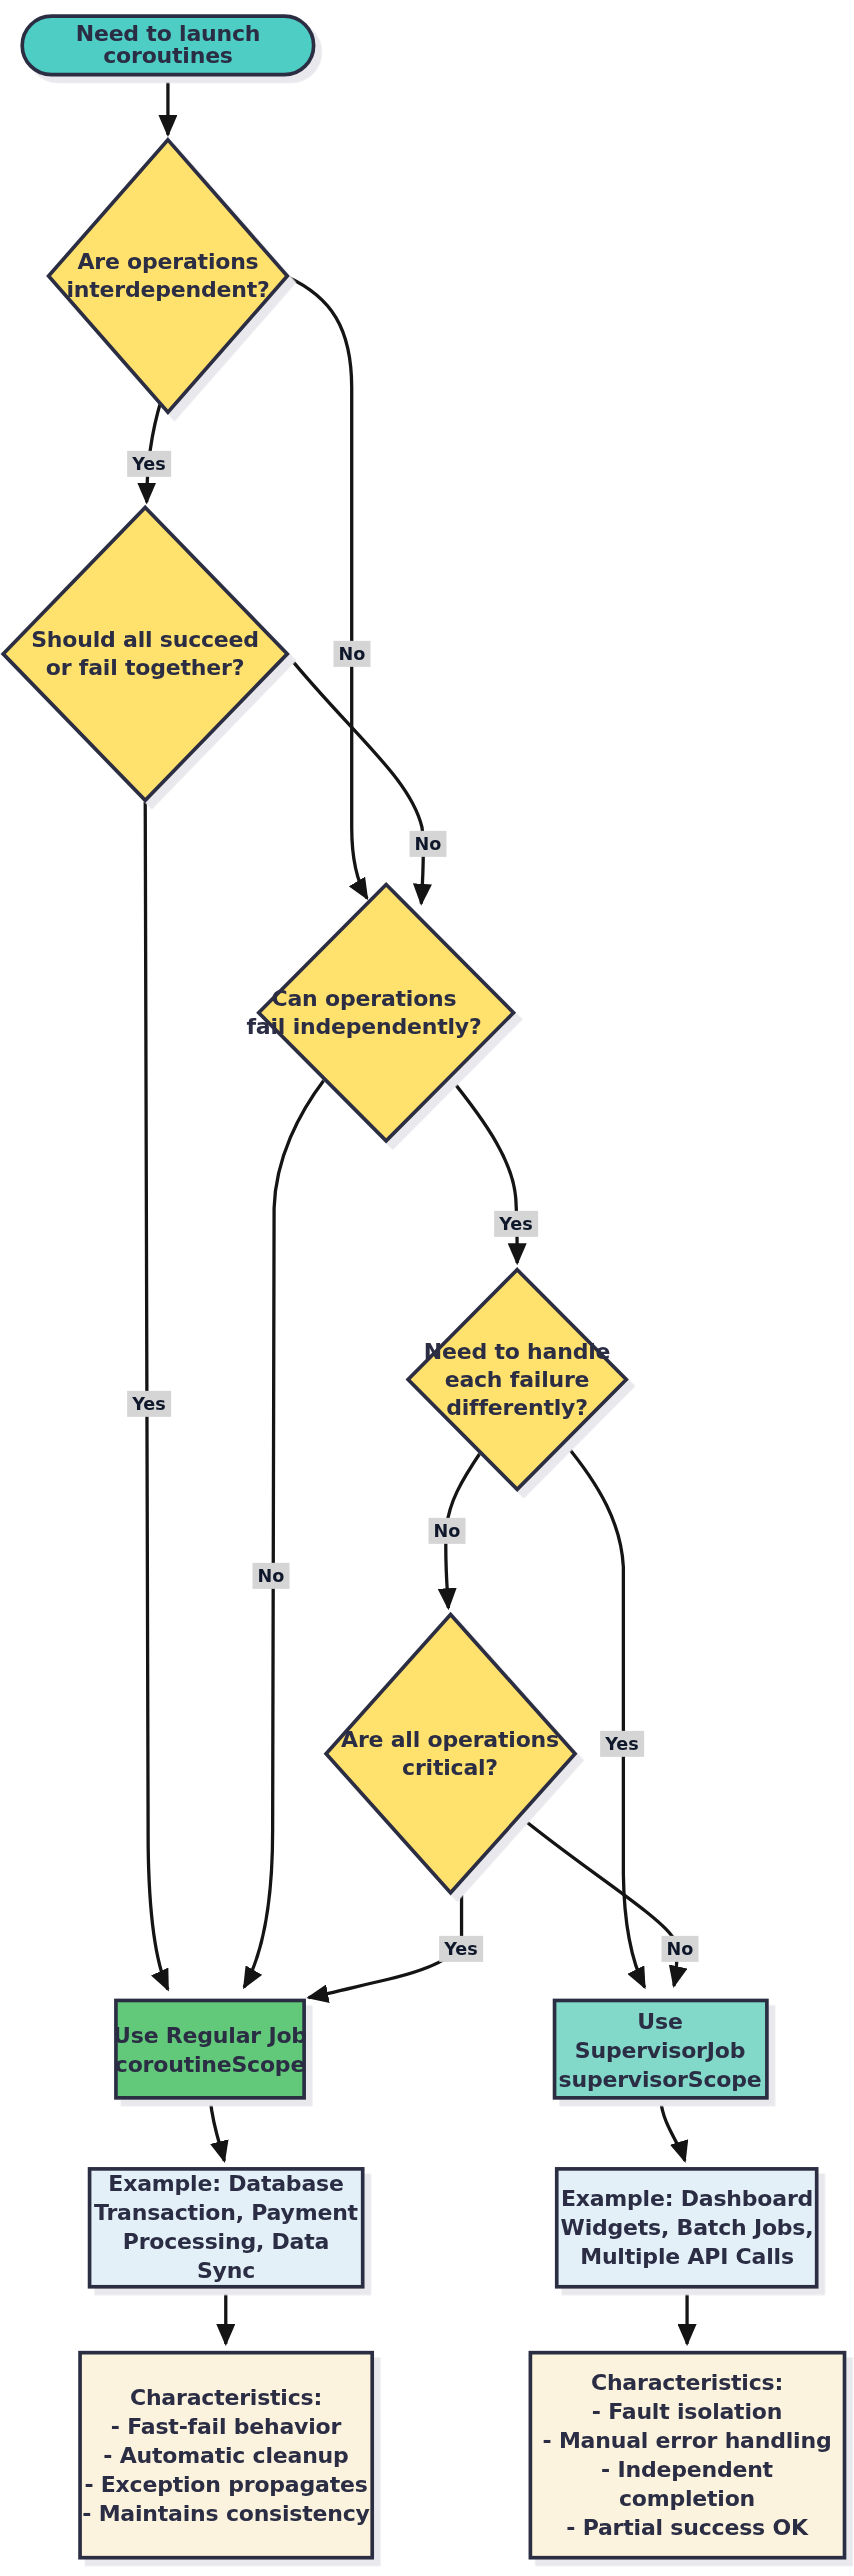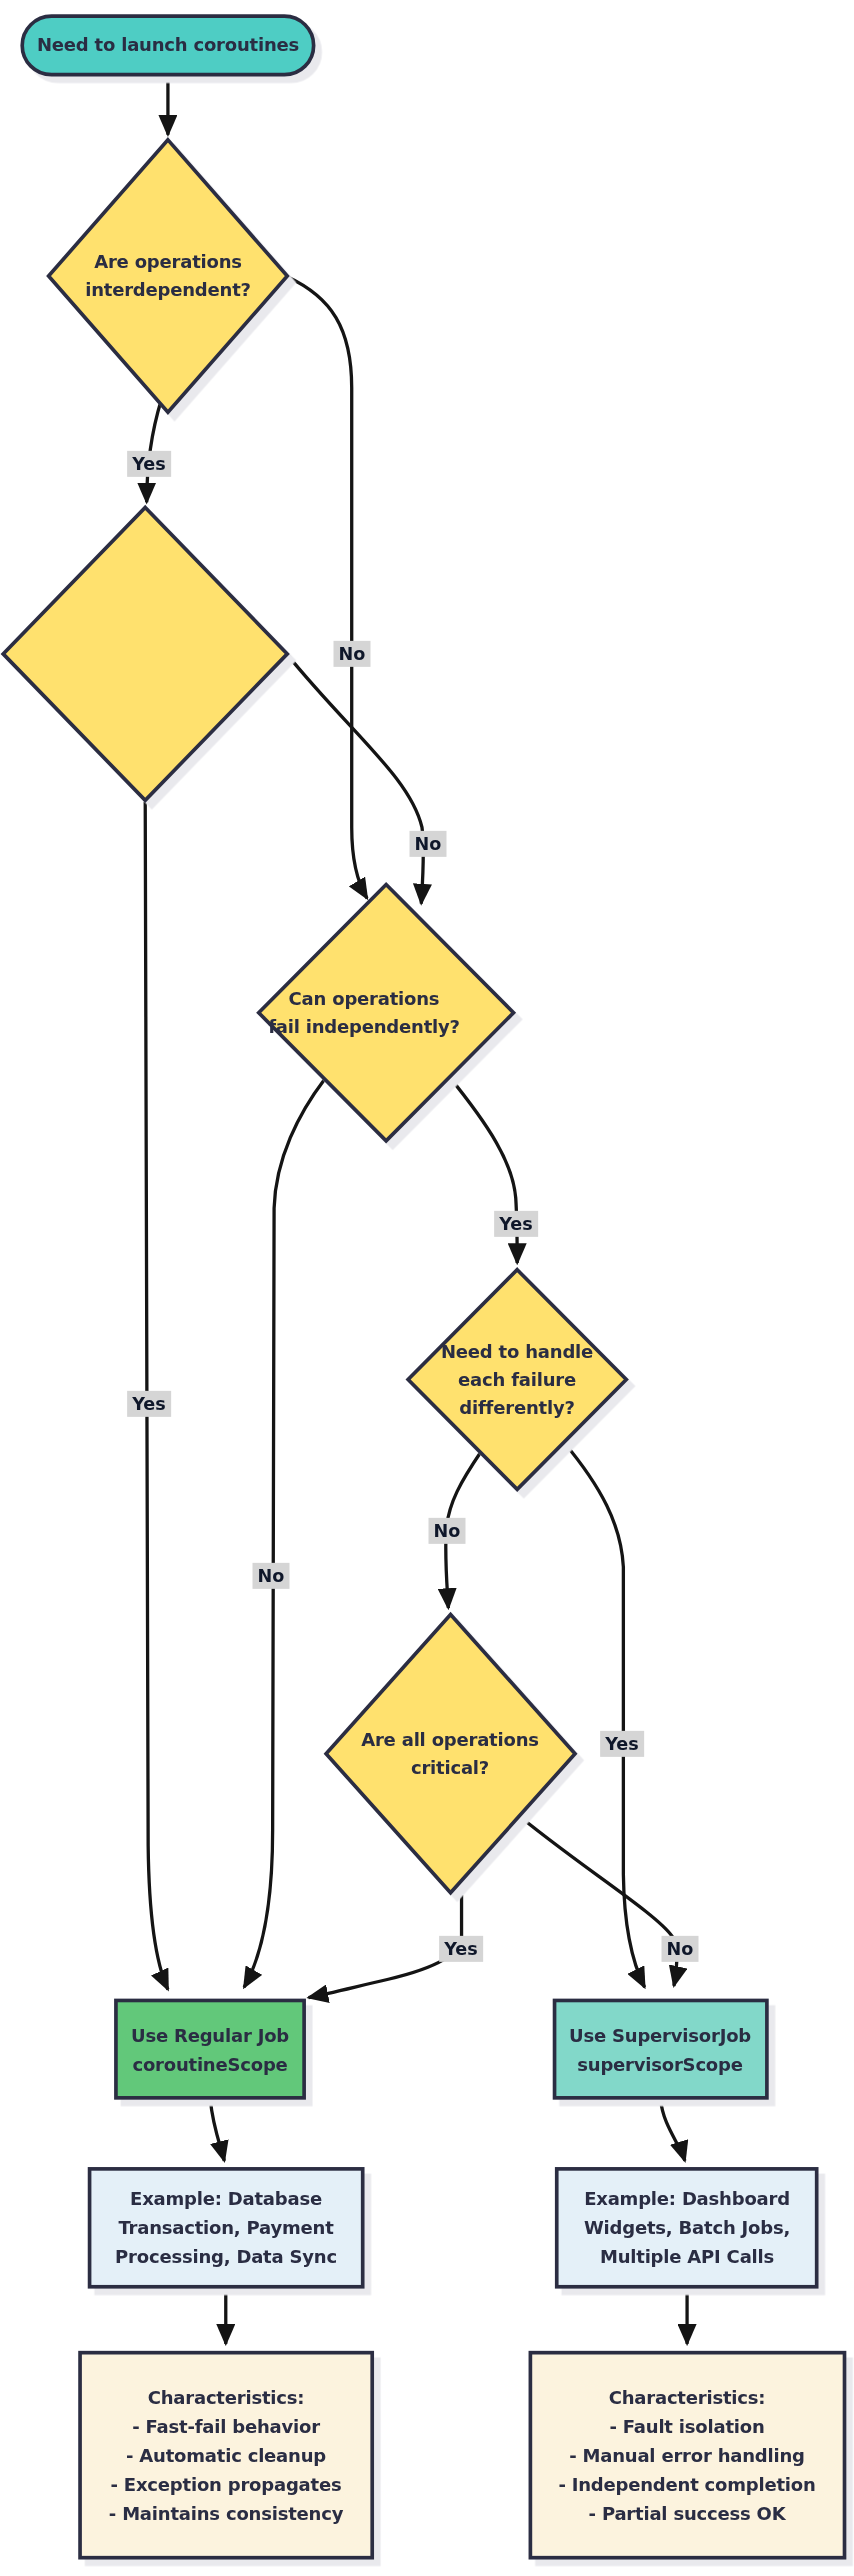--- a/index.html
+++ b/index.html
@@ -25,21 +25,21 @@
   .shape {
     stroke: #2B2D42;
     stroke-width: 5;
     filter: drop-shadow(9px 9px 0px #e9e9ed);
   }
   .node-text {
     position: absolute;
     transform: translate(-50%, -50%);
     text-align: center;
     white-space: pre-line;
-    font-size: 18px;
+    font-size: 22px;
     font-weight: 600;
     letter-spacing: -0.2px;
     line-height: 28px;
     color: #2A2D43;
   }
   .pill-text  { line-height: 22px; }
   .rect-text  { line-height: 29px; }
   .edge-chip {
     position: absolute;
     transform: translate(-50%, -50%);
@@ -94,20 +94,22 @@
       <rect class="shape" x="122" y="2962" width="373" height="161" fill="#E4F0F8"></rect>
       <rect class="shape" x="760" y="2962" width="355" height="161" fill="#E4F0F8"></rect>
       <rect class="shape" x="109" y="3213" width="399" height="280" fill="#FCF3DE"></rect>
       <rect class="shape" x="724" y="3213" width="429" height="280" fill="#FCF3DE"></rect>
     </g>
   </svg>
 
   <div class="node-text pill-text" style="left:168px; top:45px; width:278px;">Need to launch coroutines</div>
   <div class="node-text" style="left:168px; top:276px; width:242px;">Are operations
 interdependent?</div>
+  <div class="node-text" style="left:145px; top:654px; width:278px;">Should all succeed
+or fail together?</div>
   <div class="node-text" style="left:364px; top:1013px; width:256px;">Can operations
 fail independently?</div>
   <div class="node-text" style="left:450px; top:1754px; width:242px;">Are all operations
 critical?</div>
   <div class="node-text" style="left:517px; top:1380px; width:220px;">Need to handle
 each failure
 differently?</div>
   <div class="node-text rect-text" style="left:210px; top:2050px; width:194px;text-align:center;">Use Regular Job
 coroutineScope</div>
   <div class="node-text rect-text" style="left:660px; top:2050px; width:209px;">Use SupervisorJob

